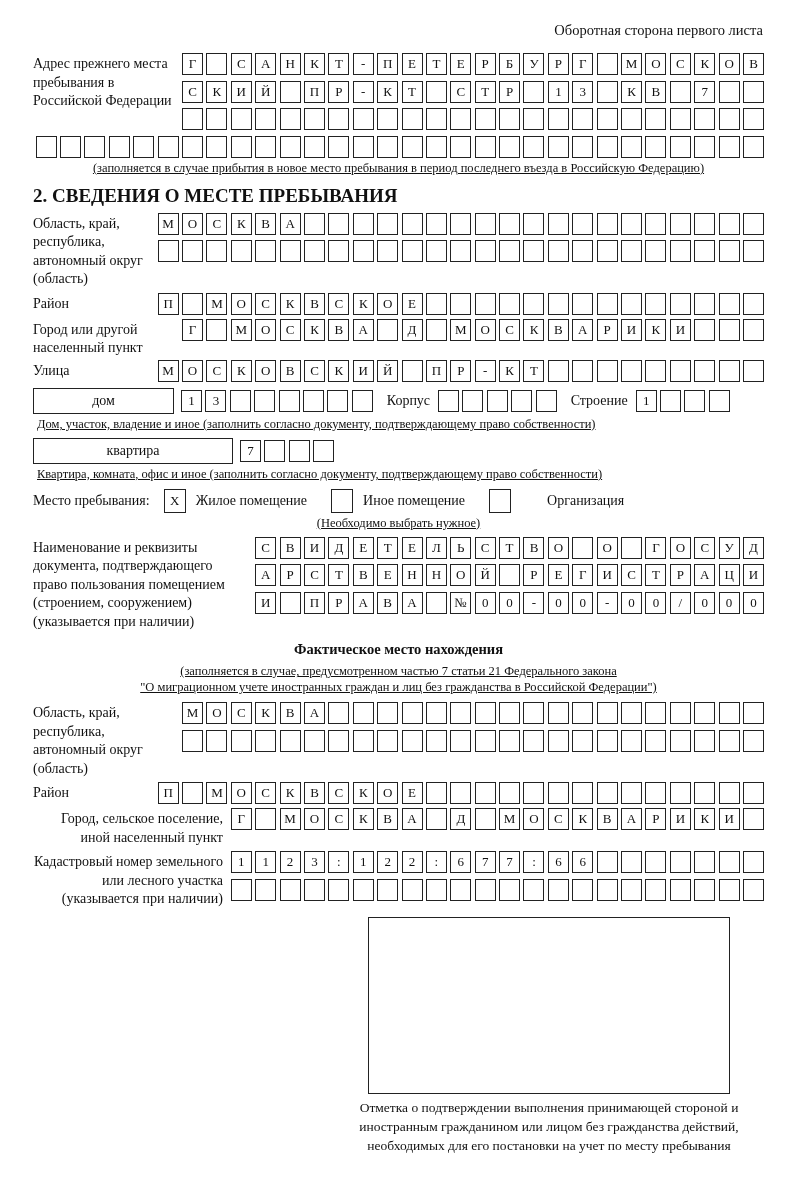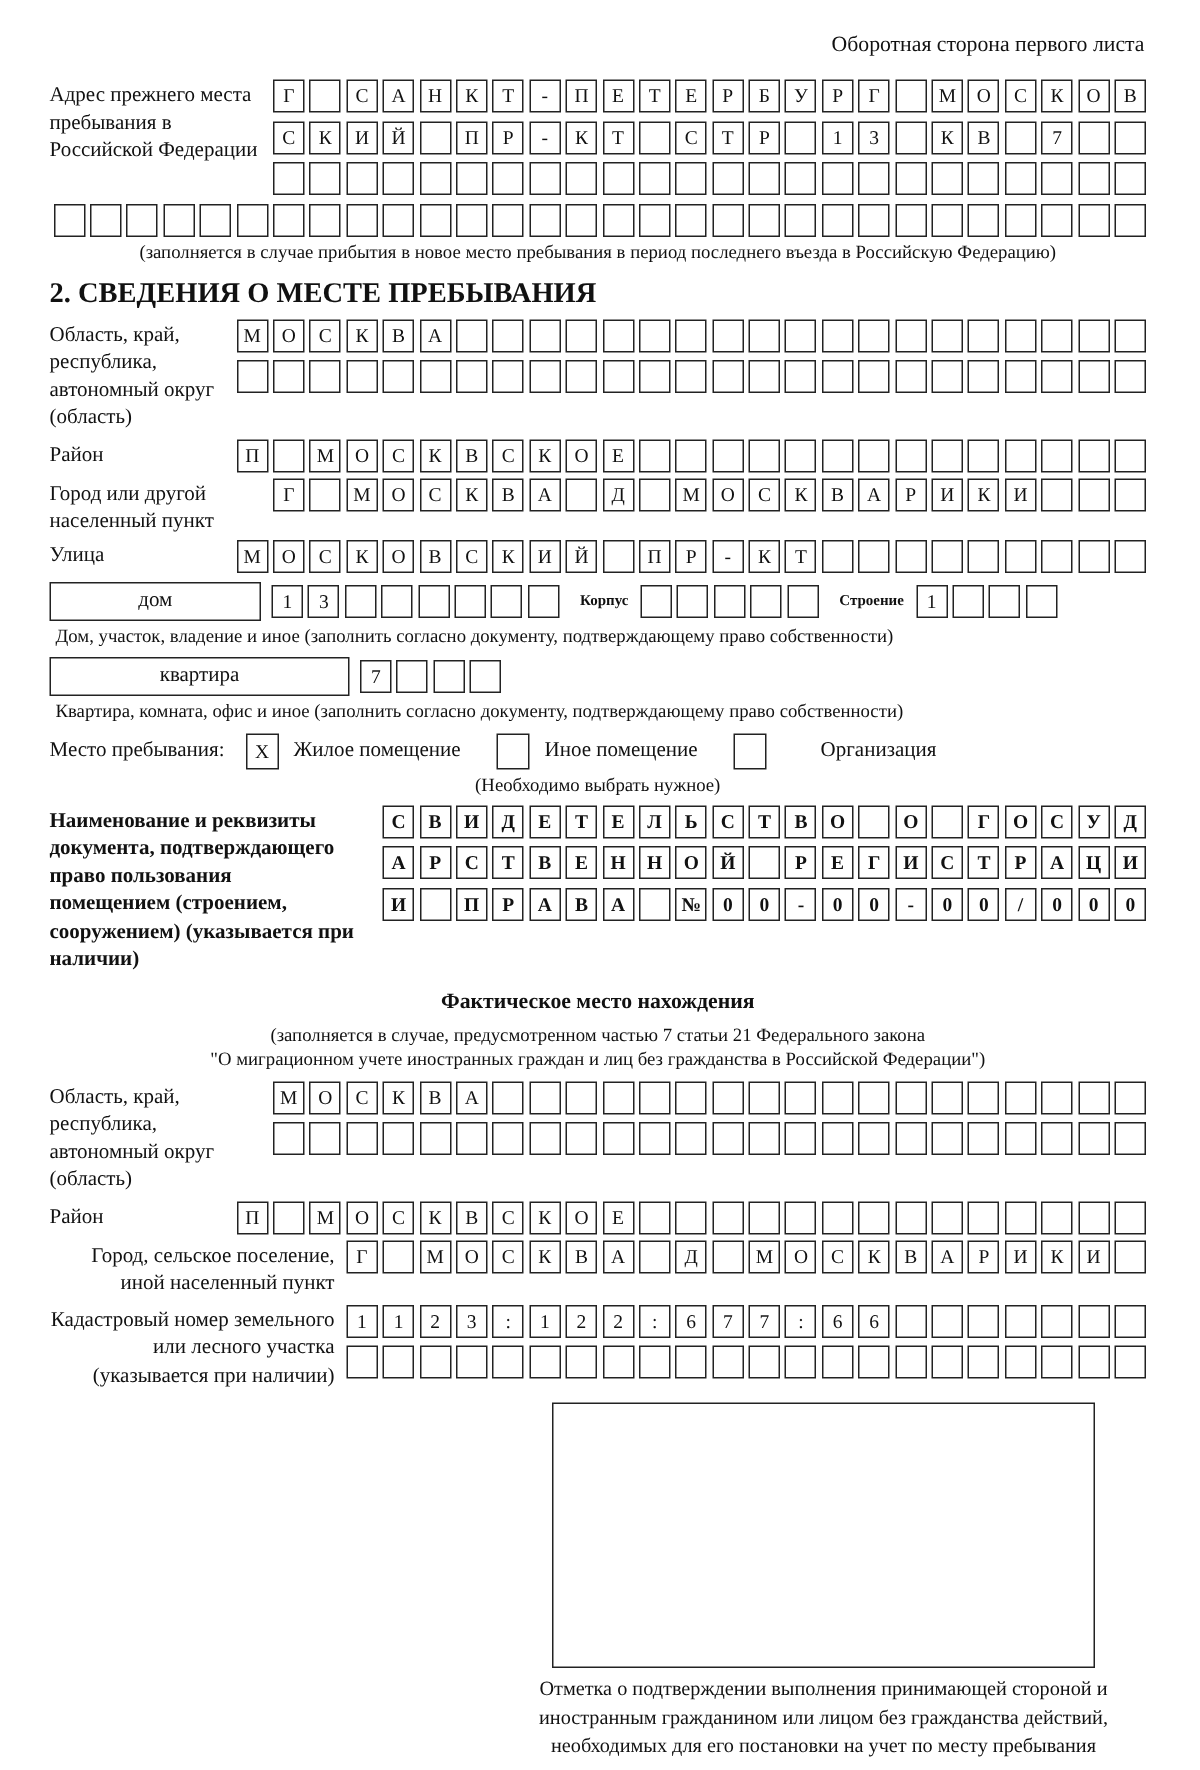--- a/index.html
+++ b/index.html
@@ -9,31 +9,31 @@
   .hdr-note{text-align:right;font-size:14.5px;margin:4px 1px 14px 0;}
 
   
   .frow{display:flex;align-items:flex-start;margin-top:4px;}
   .flabel{font-size:14px;line-height:18.5px;padding-top:2px;}
   .cellcol{margin-left:auto;display:flex;flex-direction:column;gap:5.6px;}
   .cells{display:flex;gap:3.4px;justify-content:flex-end;}
   .cell{box-sizing:border-box;width:21px;height:22px;border:1.6px solid #222;
         font-size:13px;line-height:19px;text-align:center;display:inline-block;background:#fff;}
 
-  .caption{font-size:12.5px;text-align:center;margin-top:3px;}
+  .caption{font-size:12.5px;text-align:center;margin-top:3px;text-decoration:underline;}
   .sec-title{font-size:19px;font-weight:bold;margin:9px 0 6px 0;}
   .sub-title{font-size:14.5px;font-weight:bold;text-align:center;margin:10px 0 6px 0;}
 
   
   .hrow{display:flex;align-items:center;margin-top:6px;}
   .namedbox{box-sizing:border-box;border:1.6px solid #222;height:26px;display:flex;
             align-items:center;justify-content:center;font-size:14px;}
   .house-box{width:141px;}
   .apt-box{width:200px;}
-  .inline-lbl{font-size:10px;padding:0 8px 0 14px;white-space:nowrap;font-weight:bold;}
+  .inline-lbl{font-size:14px;padding:0 8px 0 14px;white-space:nowrap;}
   .hcells{display:flex;gap:3.4px;margin-left:7px;}
 
   
   .stay{display:flex;align-items:center;margin-top:7px;font-size:14px;}
   .ckbox{box-sizing:border-box;width:22px;height:24px;border:1.6px solid #222;margin:0 10px 0 14px;
          font-size:13px;text-align:center;line-height:21px;flex:0 0 auto;}
   .stay-gap{width:26px;flex:0 0 auto;}
 
   
   .stamp-wrap{width:380px;margin-left:auto;margin-right:25px;margin-top:8px;}
@@ -376,21 +376,21 @@
     <span class="ckbox">X</span>
     <span>Жилое помещение</span>
     <span class="ckbox" style="margin-left:24px;"></span>
     <span>Иное помещение</span>
     <span class="ckbox" style="margin-left:24px;"></span>
     <span class="stay-gap"></span>
     <span>Организация</span>
   </div>
   <div class="caption">(Необходимо выбрать нужное)</div>
 
-  <div class="frow" style="margin-top:6px;font-weight:bold;">
+  <div class="frow" style="margin-top:6px;">
     <div class="flabel w205">Наименование и реквизиты документа, подтверждающего право пользования помещением (строением, сооружением) (указывается при наличии)</div>
     <div class="cellcol">
       <div class="cells">
           <span class="cell">С</span>
           <span class="cell">В</span>
           <span class="cell">И</span>
           <span class="cell">Д</span>
           <span class="cell">Е</span>
           <span class="cell">Т</span>
           <span class="cell">Е</span>

